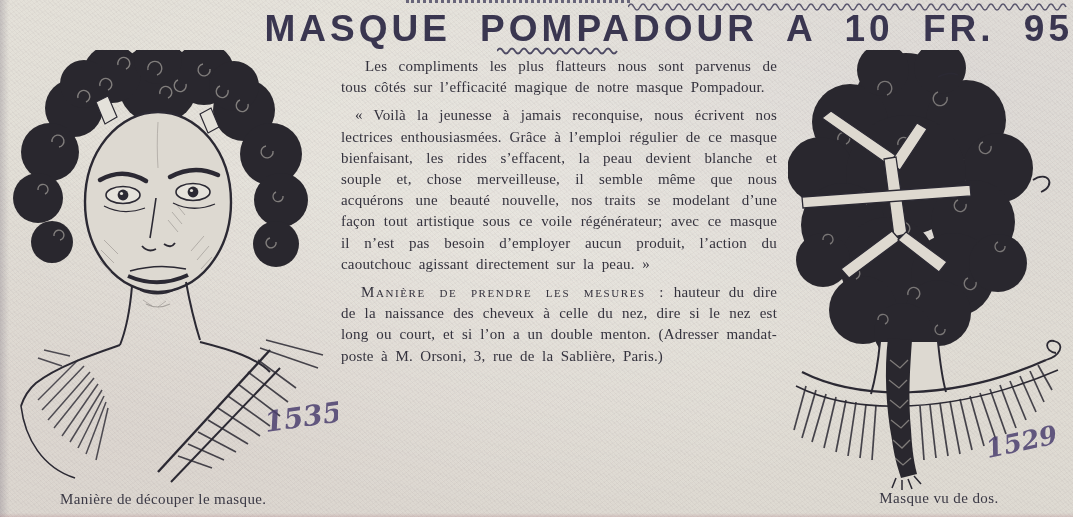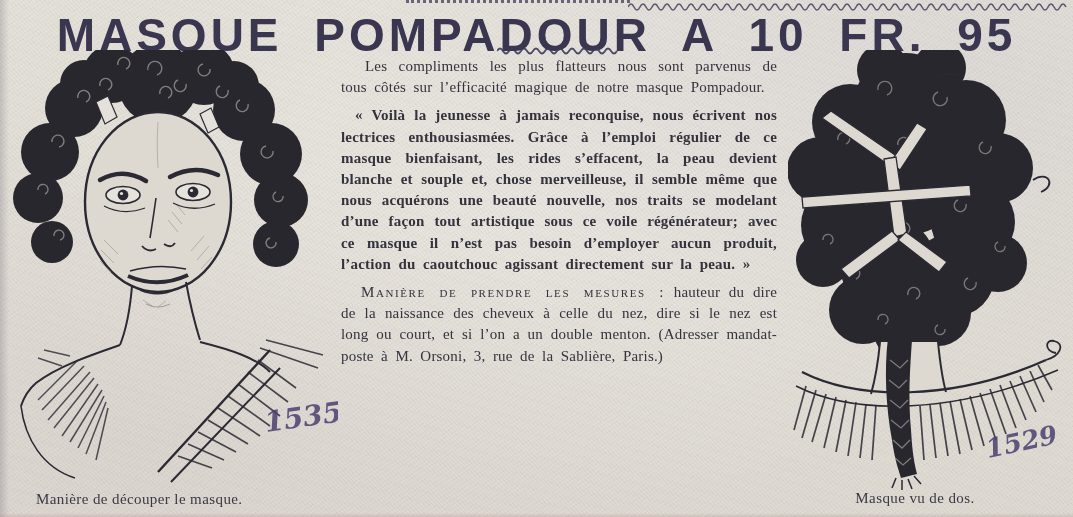--- a/index.html
+++ b/index.html
@@ -21,38 +21,38 @@
       repeating-linear-gradient(-33deg, rgba(125,100,95,.04) 0 1px, transparent 1px 4px);
   }
   .edge-left{position:absolute;left:0;top:0;width:9px;height:517px;
     background:linear-gradient(90deg, rgba(70,60,85,.20), rgba(70,60,85,0));}
   .edge-bottom{position:absolute;left:0;bottom:0;width:1073px;height:4px;
     background:linear-gradient(0deg, rgba(185,145,150,.35), rgba(185,145,150,0));}
   .rule-dotted{position:absolute;left:406px;top:0;width:224px;height:0;
     border-top:3px dotted #4a4762;opacity:.8;}
   .rule-wavy{position:absolute;left:628px;top:0;}
   .masthead-title{
-    position:absolute;left:0;top:8px;width:1073px;text-align:center;
+    position:absolute;left:0;top:8px;width:1073px;text-align:right;
     font-family:"Liberation Sans", sans-serif;font-weight:bold;
-    font-size:46px;letter-spacing:4px;word-spacing:15px;color:#3a3650;
+    font-size:37px;letter-spacing:4px;word-spacing:15px;color:#3a3650;
     transform:scaleY(1.02);white-space:nowrap;
   }
   .title-squiggle{position:absolute;left:497px;top:46px;}
   .article{
     position:absolute;left:341px;top:56px;width:436px;
     font-size:15px;line-height:21.2px;text-align:justify;
     word-spacing:3.5px;letter-spacing:.2px;
   }
   .article p{margin:0 0 7px 0;}
   .article p.p1{text-indent:24px;}
-  .article p.p2{text-indent:14px;font-weight:bold;}
+  .article p.p2{text-indent:14px;}
   .article p.p3{text-indent:20px;margin-bottom:0;}
   .lead{font-variant:small-caps;letter-spacing:1.6px;word-spacing:7px;}
   .figure-caption{
-    position:absolute;font-size:15px;letter-spacing:.4px;color:#3a3844;
+    position:absolute;font-size:15px;letter-spacing:.4px;color:#3a3844;margin-left:24px;
   }
   .cap-left{left:36px;top:491px;}
   .cap-right{left:840px;top:490px;width:150px;text-align:center;}
   svg.illu{position:absolute;}
   .illu-left{left:8px;top:50px;}
   .illu-right{left:788px;top:50px;}
 </style>
 </head>
 <body>
 

